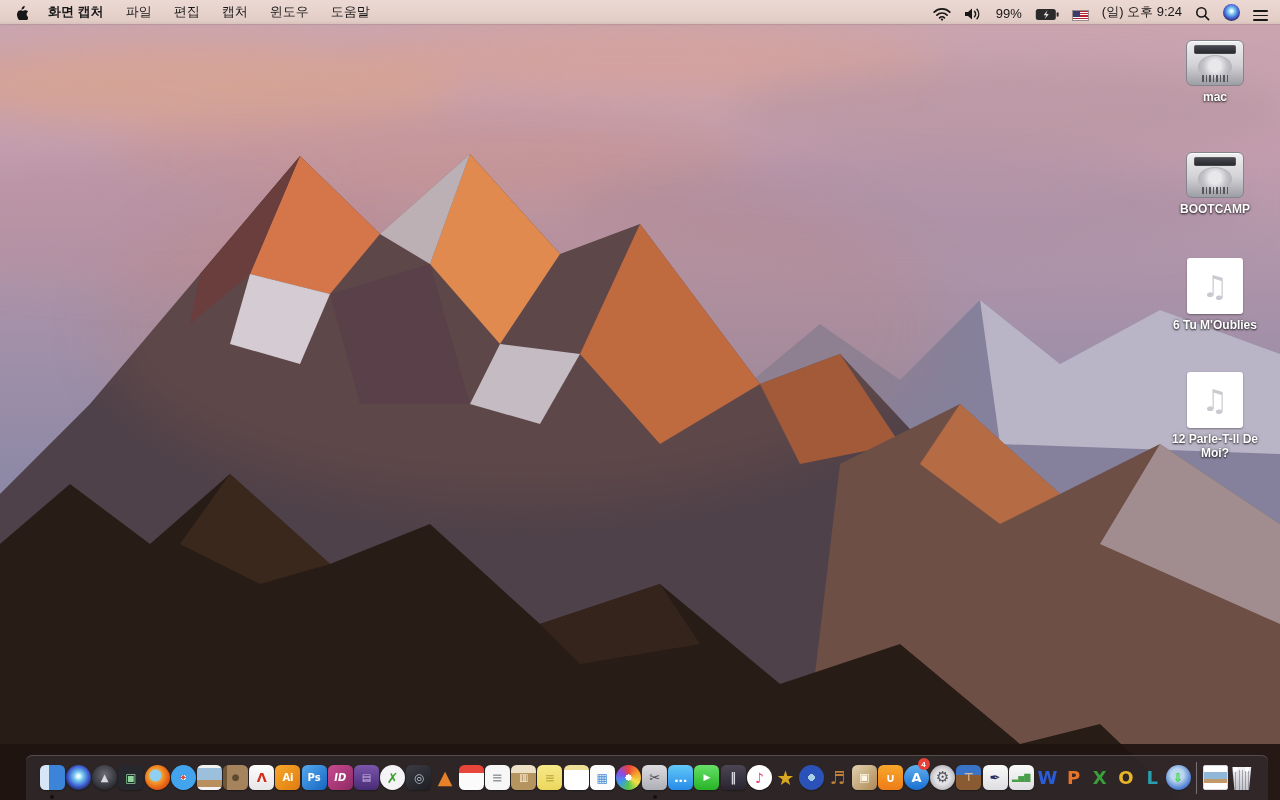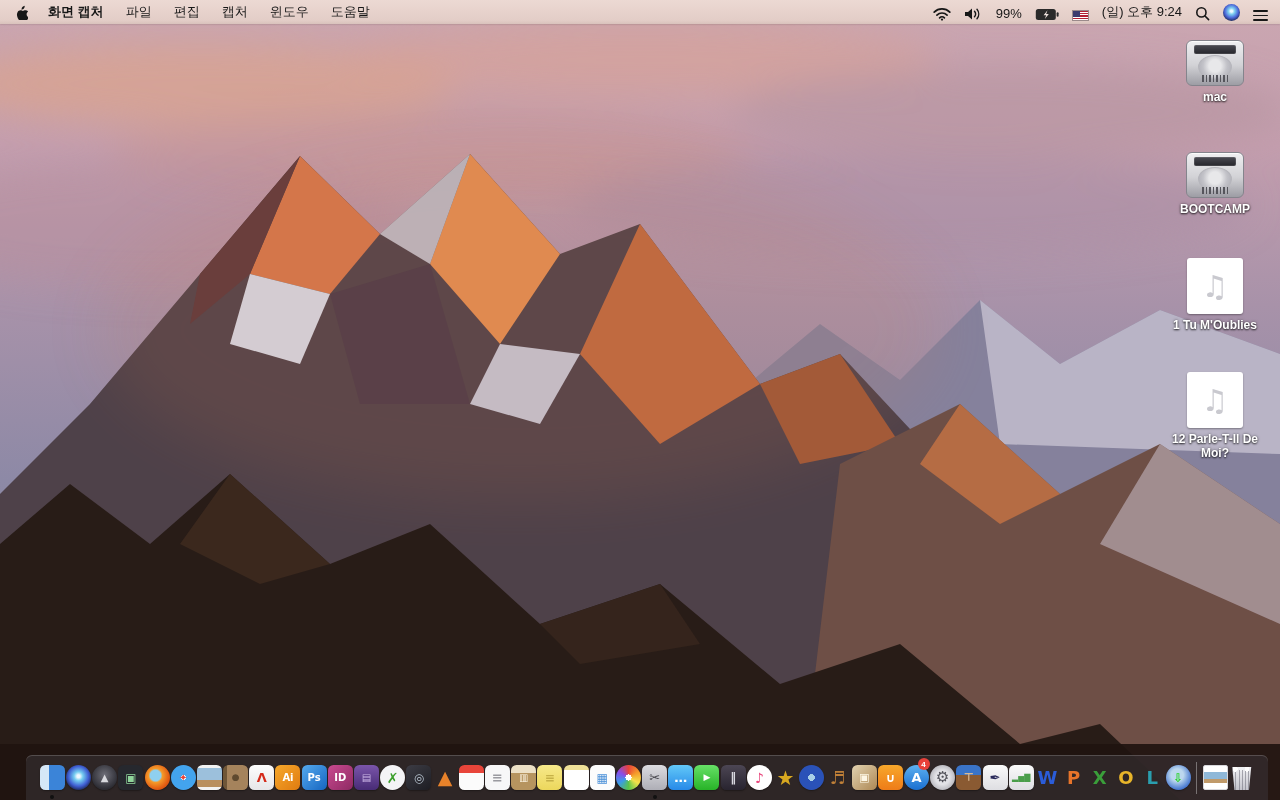--- a/index.html
+++ b/index.html
@@ -209,21 +209,21 @@
       </span>
     </div>
   <div class="desk-label">BOOTCAMP</div>
 </div>
 <div class="desk-col" style="top:258px;">
   <div class="desk-icon-wrap">
       <span class="audio-icon">
         <span>♫</span>
       </span>
     </div>
-  <div class="desk-label">1 Tu M'Oublies</div>
+  <div class="desk-label">6 Tu M'Oublies</div>
 </div>
 <div class="desk-col" style="top:372px;">
   <div class="desk-icon-wrap">
       <span class="audio-icon">
         <span>♫</span>
       </span>
     </div>
   <div class="desk-label">12 Parle-T-Il De Moi?</div>
 </div>
 
@@ -270,21 +270,21 @@
       <span class="di rounded" style="background: linear-gradient(135deg, rgb(247, 168, 43), rgb(223, 123, 16));">
         <span class="g" style="color: rgb(255, 255, 255); font-size: 10px;">Ai</span>
       </span>
     </div>
     <div class="dock-item">
       <span class="di rounded" style="background: linear-gradient(135deg, rgb(85, 170, 238), rgb(21, 101, 192));">
         <span class="g" style="color: rgb(255, 255, 255); font-size: 10px;">Ps</span>
       </span>
     </div>
     <div class="dock-item">
-      <span class="di rounded" style="background: linear-gradient(135deg, rgb(201, 74, 144), rgb(142, 42, 99));">
+      <span class="di rounded" style="background: linear-gradient(135deg, rgb(201, 74, 144), rgb(142, 42, 99)); font-style: italic;">
         <span class="g" style="color: rgb(255, 255, 255); font-size: 10px;">ID</span>
       </span>
     </div>
     <div class="dock-item">
       <span class="di rounded" style="background: linear-gradient(rgb(122, 85, 170), rgb(72, 44, 118));">
         <span class="g" style="color: rgb(205, 184, 232); font-size: 10px;">▤</span>
       </span>
     </div>
     <div class="dock-item">
       <span class="di circle" style="background: rgb(244, 244, 246);">

